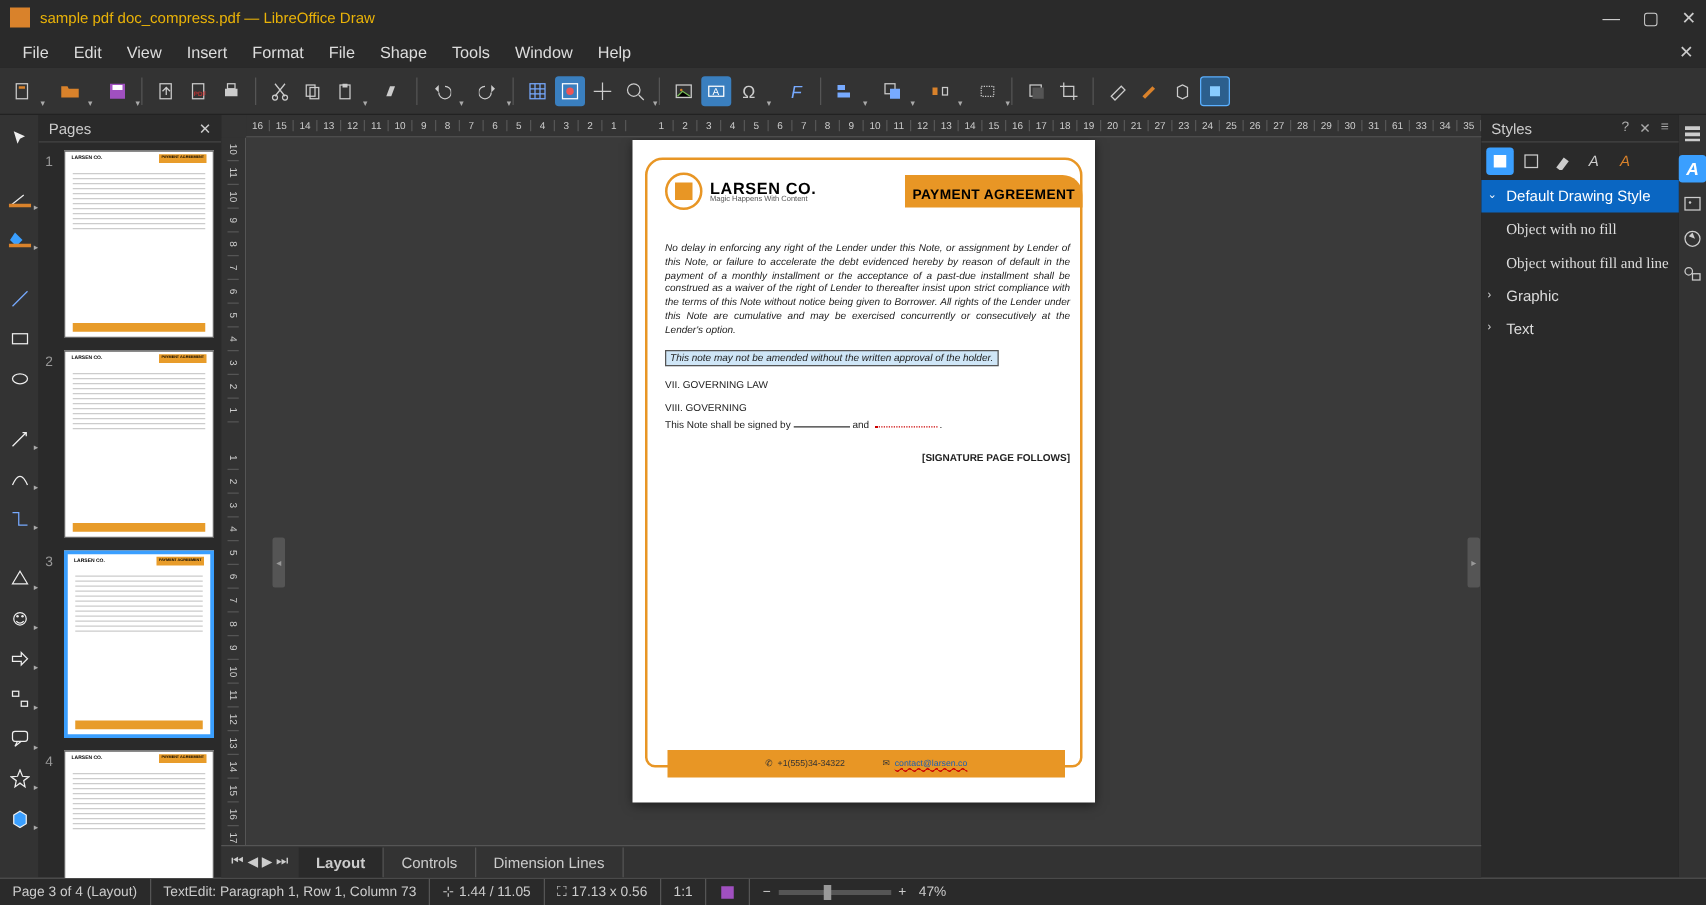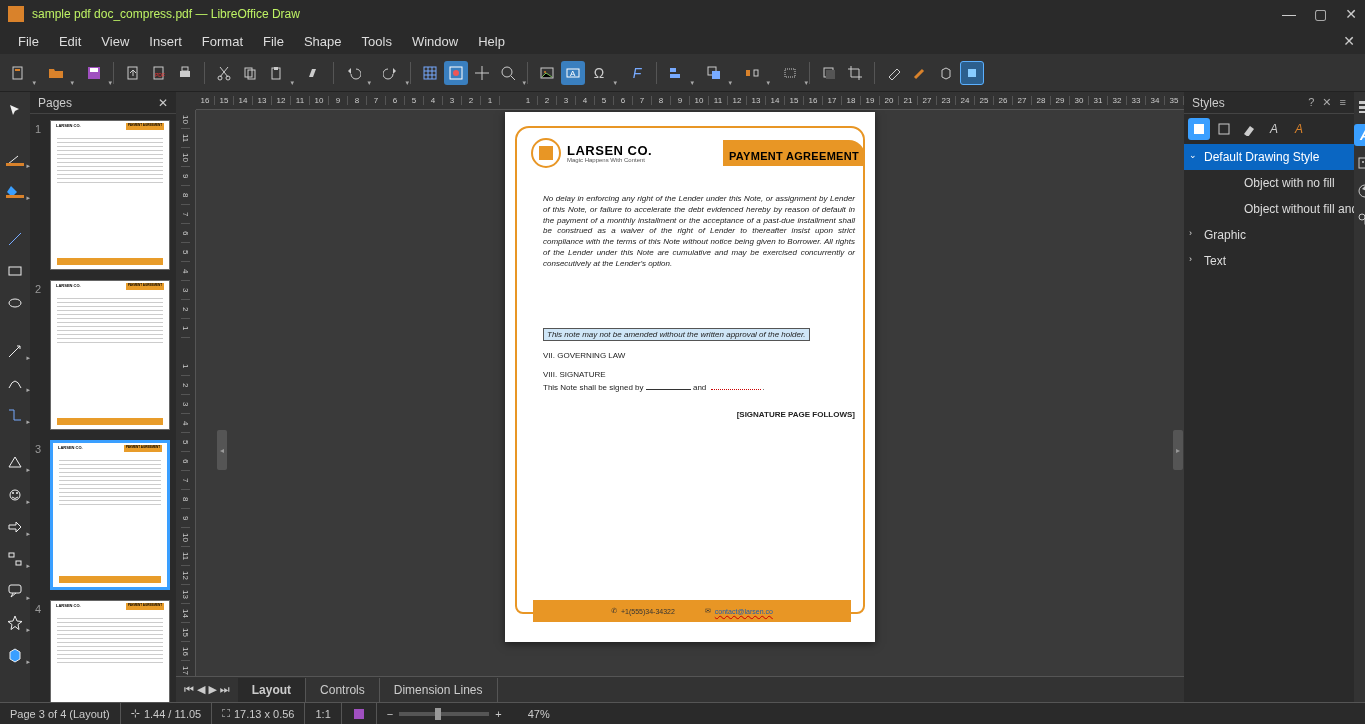--- a/index.html
+++ b/index.html
@@ -1,21 +1,21 @@
 <!DOCTYPE html>
 <html><head>
 <meta charset="utf-8">
 <style>
 * { margin: 0; padding: 0; box-sizing: border-box; font-family: "Segoe UI", Tahoma, sans-serif; }
 body { background: #1e1e1e; color: #ccc; font-size: 12px; width: 1365px; height: 724px; overflow: hidden; display: flex; flex-direction: column; }
 
 
 .titlebar { height: 28px; background: #2a2a2a; display: flex; align-items: center; padding: 0 8px; }
 .titlebar .doc-icon { width: 16px; height: 16px; background: #d9822b; margin-right: 8px; }
-.titlebar .title { flex: 1; color: #bef264; font-size: 12px; }
+.titlebar .title { flex: 1; color: #eab308; font-size: 12px; }
 .titlebar .win-controls { display: flex; gap: 18px; color: #ccc; font-size: 14px; }
 .titlebar .win-controls span { cursor: pointer; }
 
 
 .menubar { height: 26px; background: #2a2a2a; display: flex; align-items: center; padding: 0 8px; position: relative; }
 .menubar .menu-item { padding: 4px 10px; cursor: pointer; color: #ddd; font-size: 13px; }
 .menubar .close-x { position: absolute; right: 10px; color: #ccc; cursor: pointer; font-size: 14px; }
 
 
 .toolbar { height: 38px; background: #333; display: flex; align-items: center; padding: 0 6px; gap: 2px; border-bottom: 1px solid #222; }
@@ -64,23 +64,23 @@
 
 .doc-page { width: 370px; height: 530px; background: #fff; box-shadow: 0 2px 8px rgba(0,0,0,0.5); position: relative; }
 .doc-border { position: absolute; inset: 14px 10px 28px 10px; border: 2px solid #e89625; border-radius: 14px 14px 8px 8px; }
 .doc-head { position: absolute; top: 26px; left: 26px; right: 10px; display: flex; align-items: center; }
 .doc-logo { width: 30px; height: 30px; border: 2px solid #e89625; border-radius: 50%; display: flex; align-items: center; justify-content: center; margin-right: 6px; }
 .doc-logo-inner { width: 14px; height: 14px; background: #e89625; }
 .doc-company { flex: 1; }
 .doc-company-name { font-weight: 900; font-size: 13px; color: #000; letter-spacing: 0.5px; }
 .doc-company-tag { font-size: 6px; color: #555; margin-top: -1px; }
 .doc-title-badge { background: #e89625; color: #000; font-weight: 900; font-size: 11px; padding: 10px 6px 4px; letter-spacing: 0.3px; border-radius: 0 16px 0 0; }
-.doc-body { position: absolute; top: 82px; left: 38px; right: 20px; font-size: 8px; color: #222; }
+.doc-body { position: absolute; top: 82px; left: 26px; right: 20px; font-size: 8px; color: #222; }
 .doc-para { font-style: italic; text-align: justify; line-height: 1.35; margin-bottom: 10px; }
-.doc-highlight { background: #cfe6f7; border: 1px solid #555; padding: 1px 3px; font-style: italic; display: inline-block; margin-top: 48px; }
+.doc-highlight { background: #cfe6f7; border: 1px solid #555; padding: 1px 3px; font-style: italic; display: inline-block; }
 .doc-section-head { font-weight: 400; font-size: 8px; margin-top: 10px; margin-bottom: 3px; }
 .doc-text { font-size: 8px; text-align: justify; }
 .doc-blank { display: inline-block; border-bottom: 1px dotted #c00; width: 50px; height: 8px; margin: 0 2px; }
 .doc-sigline { text-align: right; font-weight: bold; font-size: 8px; margin-top: 18px; }
 .doc-footer { position: absolute; bottom: 20px; left: 28px; right: 24px; height: 22px; background: #e89625; display: flex; align-items: center; justify-content: center; gap: 30px; font-size: 7px; color: #333; }
 .doc-footer-item { display: flex; align-items: center; gap: 4px; }
 .doc-footer-item .redsq { text-decoration: underline wavy #c00; color: #1a5fb4; }
 
 
 .bottom-tabs { height: 26px; background: #333; display: flex; align-items: center; border-top: 1px solid #555; }
@@ -93,21 +93,21 @@
 .right-panel { width: 170px; background: #2a2a2a; display: flex; flex-direction: column; }
 .right-header { height: 22px; display: flex; align-items: center; justify-content: space-between; padding: 0 8px; font-size: 12px; color: #ccc; border-bottom: 1px solid #444; }
 .right-header .actions { display: flex; gap: 8px; font-size: 11px; color: #aaa; }
 .style-icons { height: 30px; display: flex; align-items: center; padding: 0 4px; gap: 3px; }
 .style-icon-btn { width: 22px; height: 22px; display: flex; align-items: center; justify-content: center; cursor: pointer; border-radius: 3px; }
 .style-icon-btn.active { background: #3a9fff; }
 .style-tree { flex: 1; overflow-y: auto; font-size: 12px; }
 .tree-item { padding: 6px 8px 6px 20px; cursor: pointer; color: #ddd; white-space: nowrap; overflow: hidden; position: relative; }
 .tree-item.selected { background: #0a66c2; color: #fff; }
 .tree-item .chev { position: absolute; left: 5px; font-size: 9px; }
-.tree-item.child { padding-left: 60px; }
+.tree-item.child { padding-left: 20px; font-family: Liberation Serif, serif; }
 .right-footer { padding: 6px 8px; }
 .right-footer label { display: flex; align-items: center; gap: 6px; font-size: 12px; color: #ccc; margin-bottom: 6px; }
 .right-footer select { width: 100%; background: #333; color: #ccc; border: 1px solid #555; padding: 2px; font-size: 12px; }
 
 
 .sidebar-col { width: 28px; background: #333; display: flex; flex-direction: column; align-items: center; padding-top: 4px; gap: 6px; }
 .sb-btn { width: 22px; height: 22px; display: flex; align-items: center; justify-content: center; cursor: pointer; border-radius: 3px; }
 .sb-btn.active { background: #3a9fff; }
 
 
@@ -587,21 +587,21 @@
         <div class="tick">27</div>
         <div class="tick">23</div>
         <div class="tick">24</div>
         <div class="tick">25</div>
         <div class="tick">26</div>
         <div class="tick">27</div>
         <div class="tick">28</div>
         <div class="tick">29</div>
         <div class="tick">30</div>
         <div class="tick">31</div>
-        <div class="tick">32</div>
+        <div class="tick">61</div>
         <div class="tick">33</div>
         <div class="tick">34</div>
         <div class="tick">35</div>
       </div>
     <div class="canvas-body">
       <div class="v-ruler">
           <div class="tick">10</div>
           <div class="tick">11</div>
           <div class="tick">10</div>
           <div class="tick">9</div>
@@ -643,21 +643,21 @@
             <div class="doc-company">
               <div class="doc-company-name">LARSEN CO.</div>
               <div class="doc-company-tag">Magic Happens With Content</div>
             </div>
             <div class="doc-title-badge">PAYMENT AGREEMENT</div>
           </div>
           <div class="doc-body">
             <div class="doc-para">No delay in enforcing any right of the Lender under this Note, or assignment by Lender of this Note, or failure to accelerate the debt evidenced hereby by reason of default in the payment of a monthly installment or the acceptance of a past-due installment shall be construed as a waiver of the right of Lender to thereafter insist upon strict compliance with the terms of this Note without notice being given to Borrower. All rights of the Lender under this Note are cumulative and may be exercised concurrently or consecutively at the Lender's option.</div>
             <div><span class="doc-highlight">This note may not be amended without the written approval of the holder.</span></div>
             <div class="doc-section-head">VII. GOVERNING LAW</div>
-            <div class="doc-section-head">VIII. SIGNATURE</div>
+            <div class="doc-section-head">VIII. GOVERNING</div>
             <div class="doc-text"><span>This Note shall be signed by </span><span style="border-bottom:1px solid #333;display:inline-block;width:45px"></span><span> and </span><span class="doc-blank"></span>.</div>
             <div class="doc-sigline">[SIGNATURE PAGE FOLLOWS]</div>
           </div>
           <div class="doc-footer">
             <div class="doc-footer-item">
                 <span>✆</span>
                 <span>+1(555)34-34322</span>
               </div>
             <div class="doc-footer-item">
                 <span>✉</span>
@@ -750,35 +750,36 @@
           <circle cx="5" cy="6" r="3" fill="none" stroke="#ccc"></circle>
           <rect x="8" y="8" width="6" height="5" fill="none" stroke="#ccc"></rect>
         </svg>
       </div>
   </div>
 
 </div>
 
 <div class="statusbar">
   <div class="seg">Page 3 of 4 (Layout)</div>
+  <div class="seg">TextEdit: Paragraph 1, Row 1, Column 73</div>
   <div class="seg">
       <span style="margin-right:4px">⊹</span>
       <span>1.44 / 11.05</span>
     </div>
   <div class="seg">
       <span style="margin-right:4px">⛶</span>
       <span>17.13 x 0.56</span>
     </div>
   <div class="seg">1:1</div>
   <div class="seg">
       <svg width="14" height="14" viewBox="0 0 14 14">
         <rect x="2" y="2" width="10" height="10" fill="#a050c0"></rect>
       </svg>
     </div>
   <div class="seg" style="border:none">
     <span>−</span>
     <div class="zoom-slider">
         <div class="thumb"></div>
       </div>
     <span>+</span>
-    <span style="margin-left:26px">47%</span>
+    <span style="margin-left:10px">47%</span>
   </div>
 </div>
 
 </body></html>

